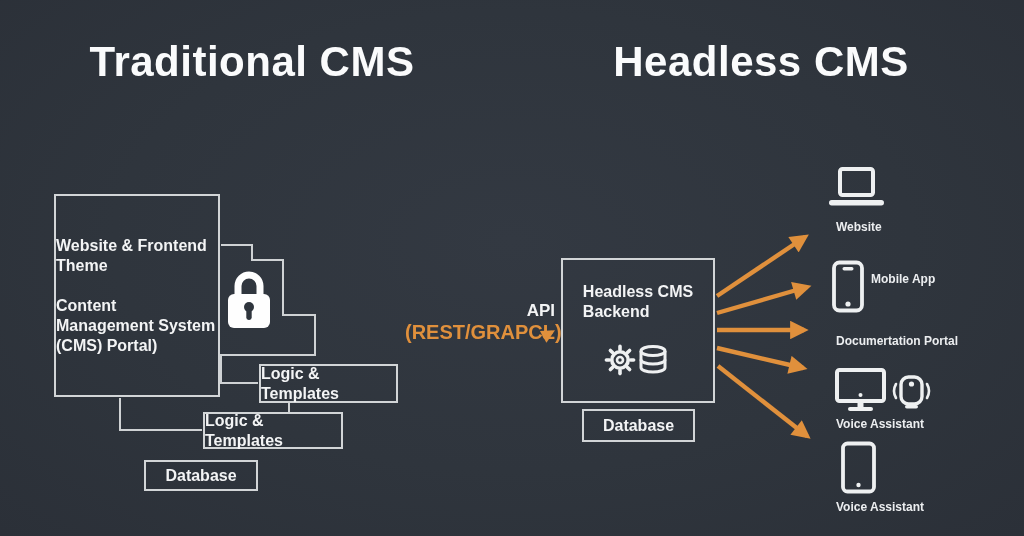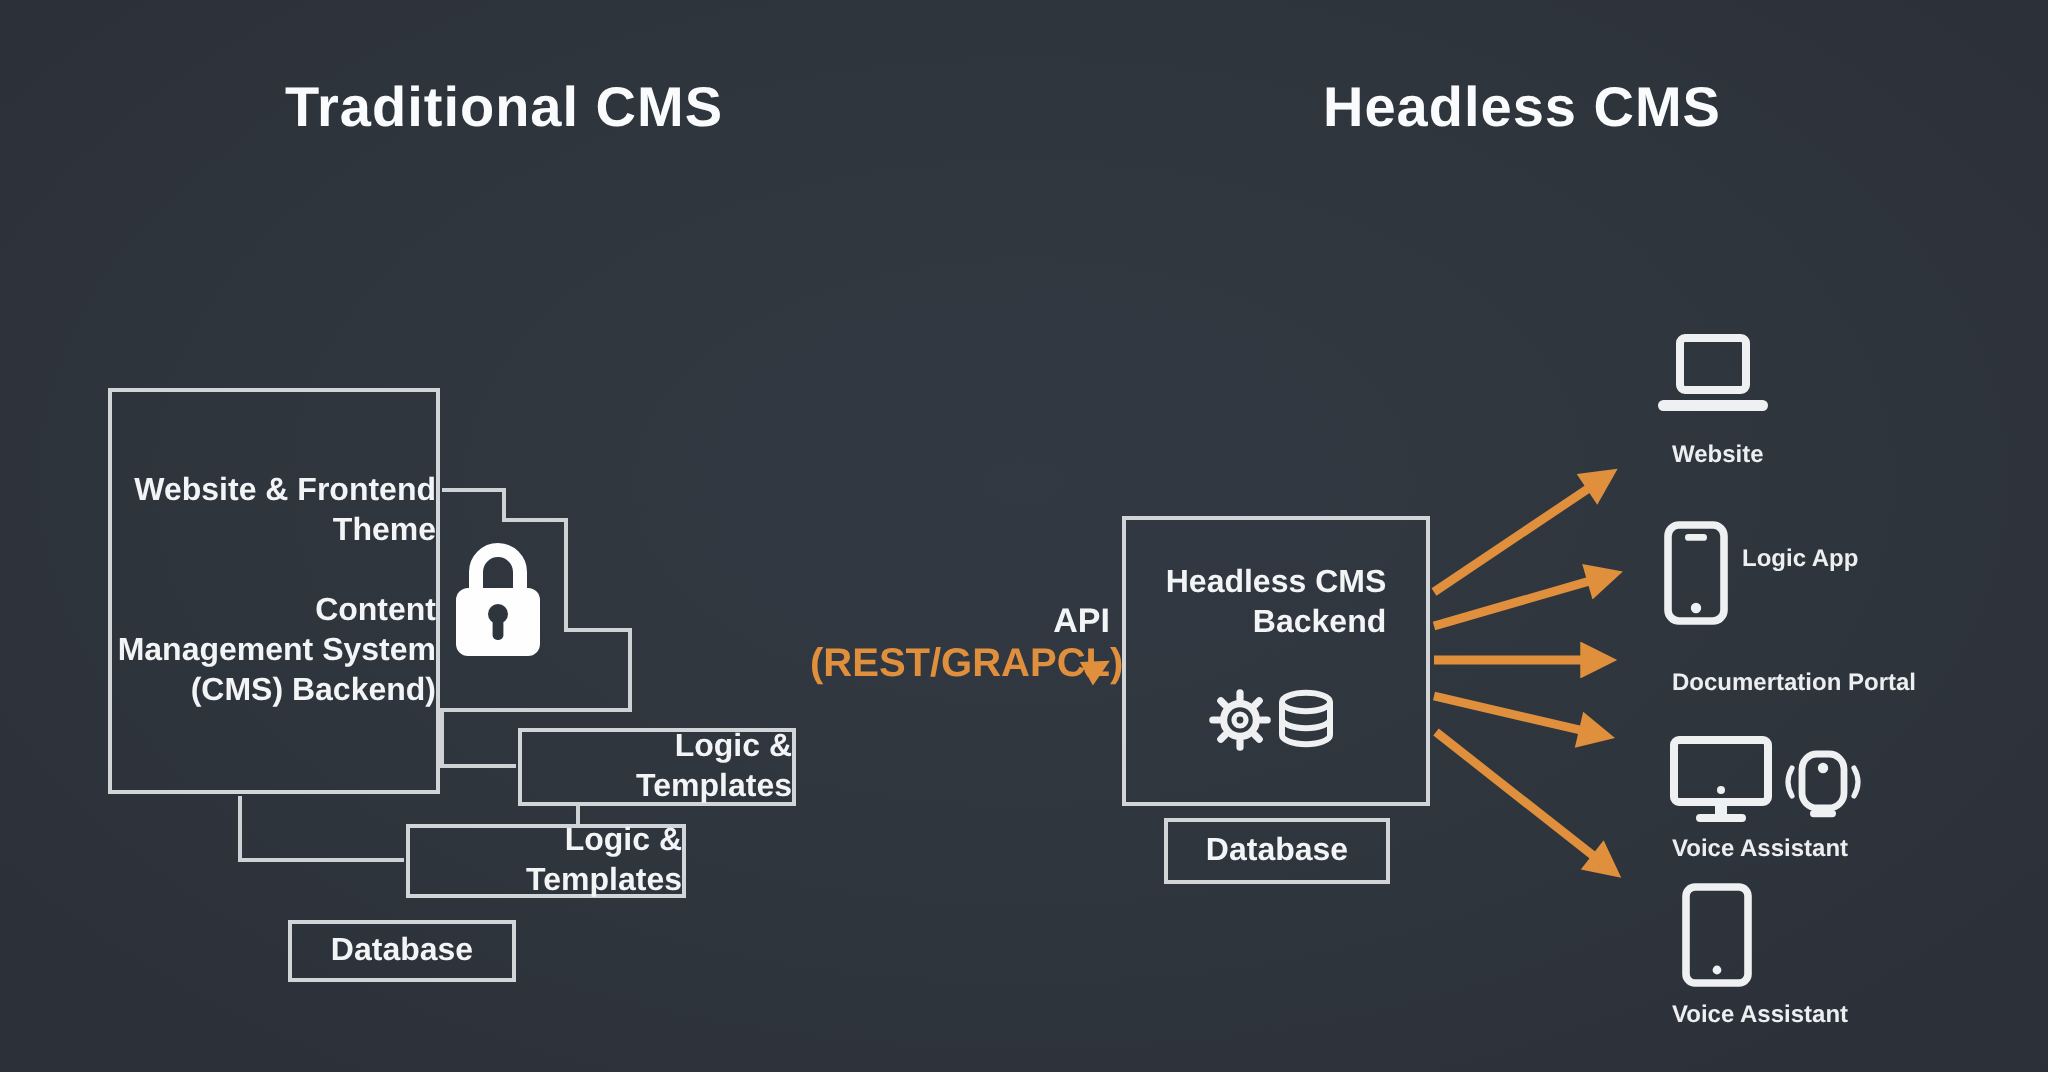--- a/index.html
+++ b/index.html
@@ -4,26 +4,26 @@
 <style>
   html,body{margin:0;padding:0;background:#23272d;}
   #stage{
     position:relative;width:1024px;height:536px;overflow:hidden;
     background:radial-gradient(ellipse at 50% 45%, #333942 0%, #2f353d 55%, #2b3038 100%);
     font-family:"Liberation Sans", sans-serif;
     color:#f3f4f5;
   }
   .abs{position:absolute;}
   .title{
-    font-size:28px;font-weight:800;letter-spacing:.5px;color:#fafbfc;
+    font-size:42px;font-weight:800;letter-spacing:.5px;color:#fafbfc;
     text-align:center;white-space:nowrap;
   }
   .dbox{
     position:absolute;border:2px solid #d2d5d7;background:transparent;
-    display:flex;align-items:center;justify-content:center;text-align:right;
+    display:flex;align-items:center;justify-content:center;text-align:left;
     box-sizing:border-box;
   }
   .boxtext{font-size:16px;font-weight:700;color:#f3f4f5;line-height:1.25;}
   .preline{white-space:pre-line;}
   .mainbox-inner{display:flex;flex-direction:column;gap:20px;width:100%;}
   .target-label{font-size:12px;font-weight:600;color:#eceef0;white-space:nowrap;}
   .api-name{font-size:17px;font-weight:700;color:#f3f4f5;text-align:right;}
   .api-proto{font-size:20px;font-weight:700;color:#e0903c;text-align:left;white-space:nowrap;}
   svg{display:block;}
   #overlay{position:absolute;left:0;top:0;z-index:1;}
@@ -59,21 +59,21 @@
 
   <div class="abs title z2" style="left:32px;top:38px;width:440px;">Traditional CMS</div>
   <div class="abs title z2" style="left:540px;top:38px;width:442px;">Headless CMS</div>
 
   <div class="dbox z2" style="left:54px;top:194px;width:166px;height:203px;">
     <div class="mainbox-inner">
       <div class="boxtext preline">Website &amp; Frontend
 Theme</div>
       <div class="boxtext preline">Content
 Management System
-(CMS) Backend)</div>
+(CMS) Portal)</div>
     </div>
   </div>
 
   <svg class="abs z3" style="left:226px;top:265px;" width="46" height="65" viewBox="0 0 46 65">
     <path d="M12,30 v-9 a11,11 0 0 1 22,0 v9" fill="none" stroke="#fefefe" stroke-width="7"></path>
     <rect x="2" y="29" width="42" height="34" rx="6" fill="#fefefe"></rect>
     <circle cx="23" cy="42" r="5" fill="#2f353d"></circle>
     <rect x="20.3" y="44" width="5.4" height="11" rx="2.4" fill="#2f353d"></rect>
   </svg>
 
@@ -129,21 +129,21 @@
     <rect x="14" y="3" width="33" height="26" rx="2.5" fill="none" stroke="#eef0f1" stroke-width="4"></rect>
     <rect x="3" y="34" width="55" height="5.5" rx="2.7" fill="#eef0f1"></rect>
   </svg>
   <div class="abs z2 target-label" style="left:836px;top:220px;">Website</div>
 
   <svg class="abs z2" style="left:831px;top:260px;" width="34" height="53" viewBox="0 0 34 53">
     <rect x="3" y="2.5" width="28" height="48" rx="5.5" fill="none" stroke="#eef0f1" stroke-width="3.8"></rect>
     <rect x="11.5" y="7" width="11" height="3.4" rx="1.7" fill="#eef0f1"></rect>
     <circle cx="17" cy="44" r="2.6" fill="#eef0f1"></circle>
   </svg>
-  <div class="abs z2 target-label" style="left:871px;top:272px;">Logic App</div>
+  <div class="abs z2 target-label" style="left:871px;top:272px;">Mobile App</div>
 
   <div class="abs z2 target-label" style="left:836px;top:334px;">Documertation Portal</div>
 
   <svg class="abs z2" style="left:835px;top:368px;" width="100" height="46" viewBox="0 0 100 46">
     <g>
       <rect x="2" y="2" width="47" height="31" rx="2.5" fill="none" stroke="#eef0f1" stroke-width="4"></rect>
       <circle cx="25.5" cy="27" r="2" fill="#eef0f1"></circle>
       <rect x="22.5" y="33" width="6" height="6" fill="#eef0f1"></rect>
       <rect x="13" y="39" width="25" height="4" rx="2" fill="#eef0f1"></rect>
     </g>

